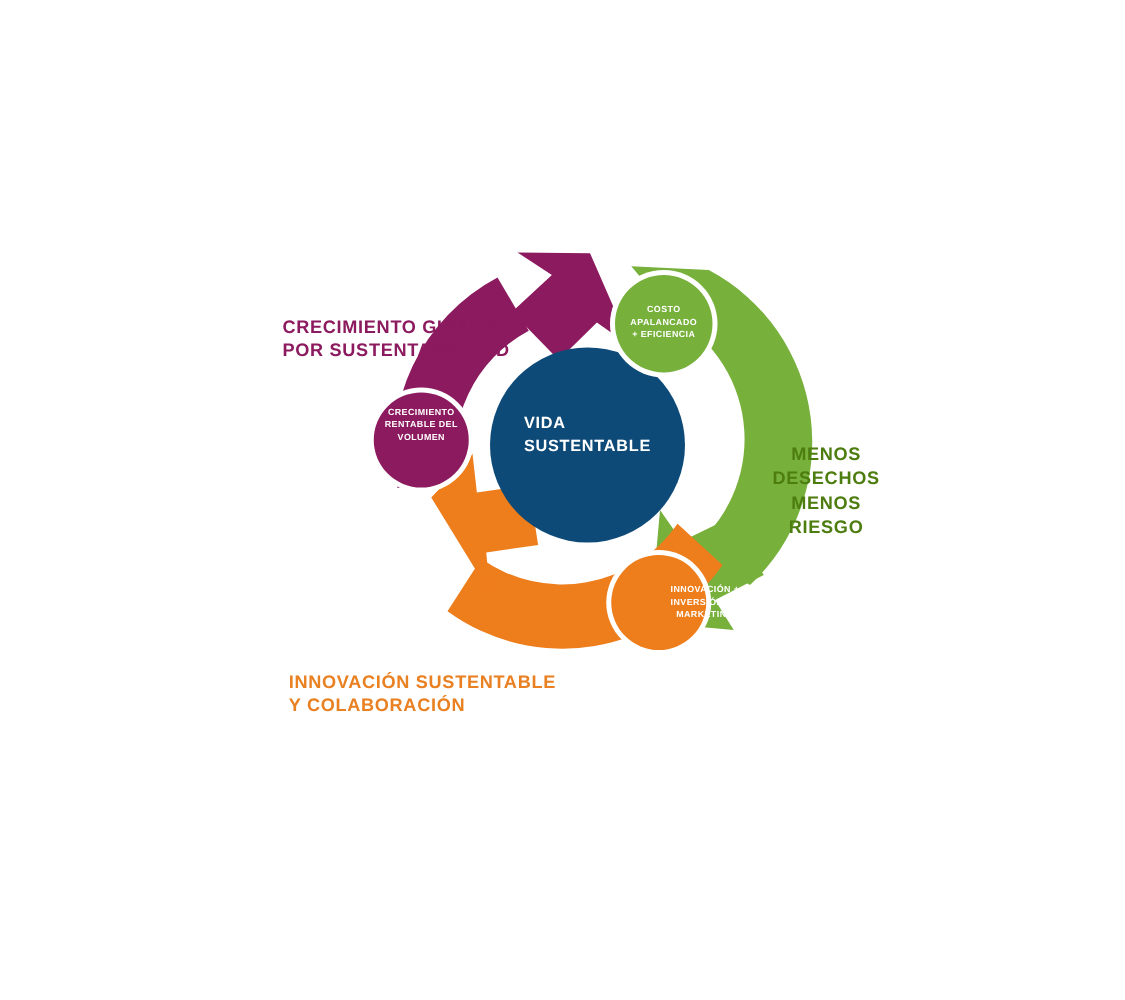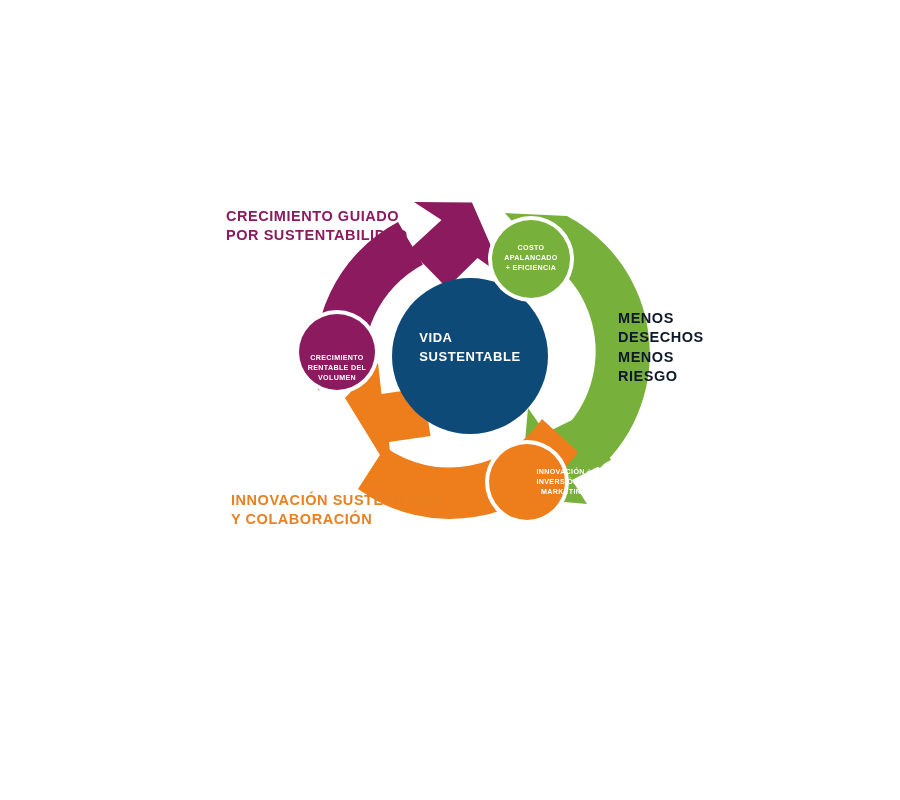--- a/index.html
+++ b/index.html
@@ -31,30 +31,32 @@
   
   .callout {
     position: absolute;
     font-family: "Liberation Sans", sans-serif;
     font-weight: bold;
     font-size: 14.5px;
     letter-spacing: 0.55px;
     line-height: 1.33;
     white-space: pre-line;
     text-transform: uppercase;
+    margin-top: 46px;
   }
   #label-growth {
     left: 226px;
     top: 207px;
     color: #8C1A5F;
   }
   #label-waste {
     left: 618px;
     top: 309px;
-    color: #0f172a;
+    color: #4d7c0f;
+    text-align: center;
   }
   #label-innovation {
     left: 231px;
     top: 491px;
     color: #E98022;
   }
   
   .node-text {
     position: absolute;
     color: #ffffff;
@@ -63,21 +65,21 @@
     font-size: 7.1px;
     letter-spacing: 0.35px;
     line-height: 1.42;
     text-align: center;
     white-space: pre-line;
     text-transform: uppercase;
     transform: translate(-50%, -50%);
     pointer-events: none;
   }
   #node-text-cost { left: 531px; top: 258px; }
-  #node-text-volume { left: 337px; top: 368px; }
+  #node-text-volume { left: 337px; top: 340px; }
   #node-text-marketing { left: 527px; top: 482px; margin-left: 37px; }
   
   #center-text {
     position: absolute;
     left: 470px;
     top: 348px;
     transform: translate(-50%, -50%);
     color: #ffffff;
     font-family: "Liberation Sans", sans-serif;
     font-weight: bold;

